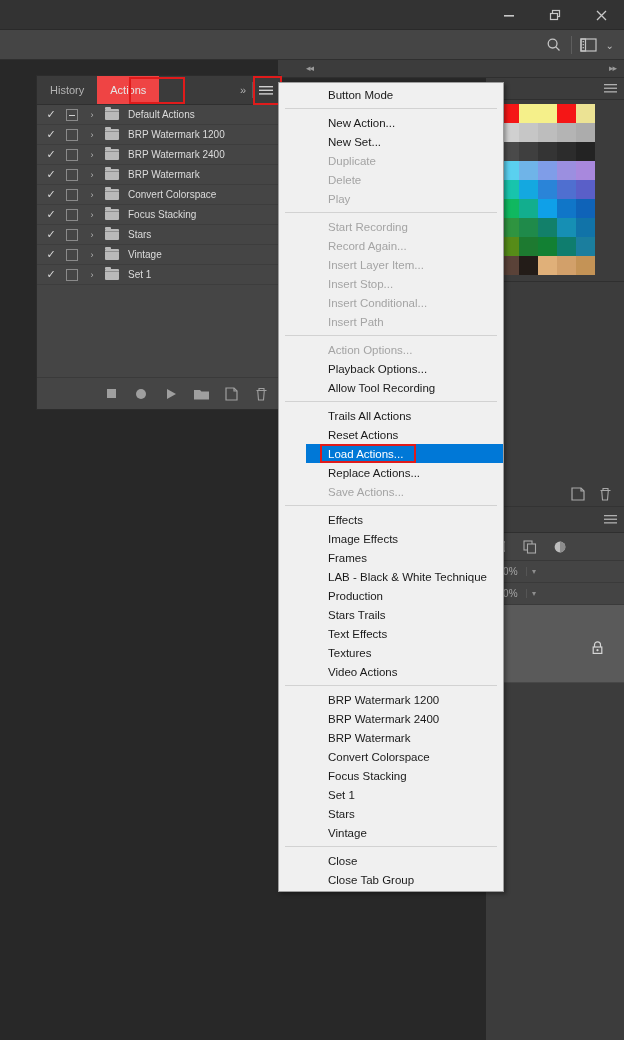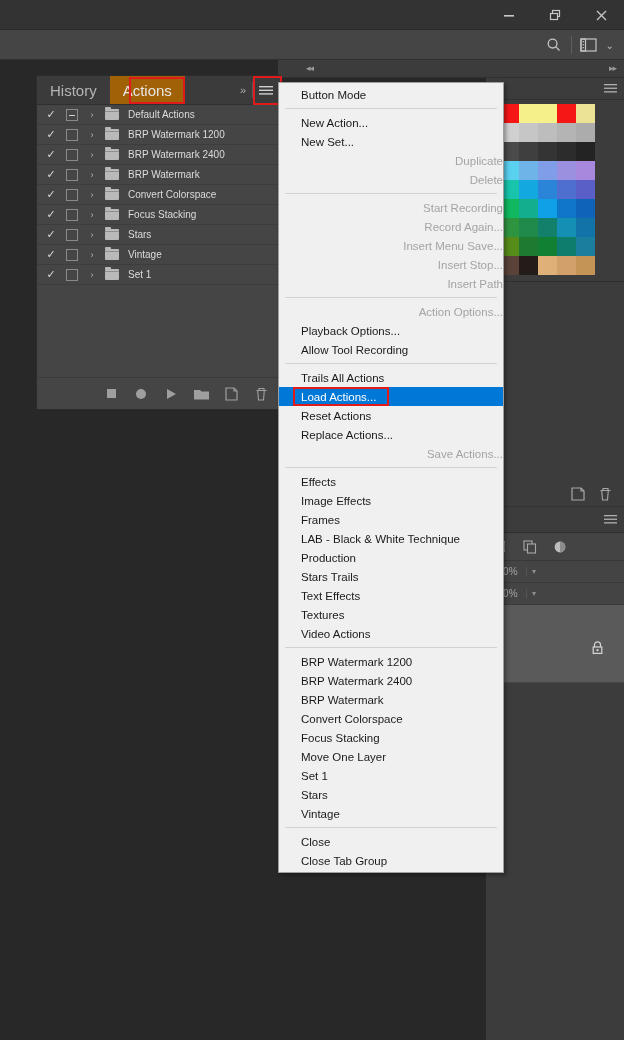--- a/index.html
+++ b/index.html
@@ -45,23 +45,23 @@
   
   .panel {
     position: absolute; left: 36px; top: 75px; width: 245px; height: 335px;
     background: #454545; border: 1px solid #2c2c2c;
   }
   .panel-tabs {
     height: 29px; background: #3b3b3b; display: flex; align-items: stretch;
     position: relative; border-bottom: 1px solid #2f2f2f;
   }
   .ptab {
-    display: flex; align-items: center; padding: 0 13px; font-size: 15px; color: #b4b4b4;
-  }
-  .ptab.active { background: #a16207; color: #e6e6e6; }
+    display: flex; align-items: center; padding: 0 13px; font-size: 11px; color: #b4b4b4;
+  }
+  .ptab.active { background: #ef4444; color: #e6e6e6; }
   .tab-annot { position: absolute; left: 92px; top: 1px; width: 56px; height: 27px;
     border: 2px solid #e01b1b; pointer-events: none; }
   .tabs-right { margin-left: auto; display: flex; align-items: center; gap: 0px; padding-right: 3px; }
   .dblarrow { color: #b0b0b0; font-size: 11px; padding: 0 7px; letter-spacing: -1px; }
   .tabsep { width: 1px; height: 16px; background: #5a5a5a; }
   .hamb { width: 22px; height: 22px; display: flex; align-items: center; justify-content: center; margin-left: 2px; }
   .hamb-annot { position: absolute; left: 216px; top: 0px; width: 29px; height: 29px;
     border: 2px solid #e01b1b; pointer-events: none; }
 
   .rows { position: absolute; left: 0; top: 29px; right: 0; bottom: 32px; overflow: hidden; }
@@ -116,23 +116,23 @@
 
   
   .menu {
     position: absolute; left: 278px; top: 82px; width: 226px;
     background: #f0f0f0; border: 1px solid #9e9e9e;
     box-shadow: 2px 2px 4px rgba(0,0,0,0.35);
     padding: 2px 0;
   }
   .mi {
     height: 19px; display: flex; align-items: center; padding-left: 22px;
-    font-size: 11.5px; color: #1a1a1a; white-space: nowrap; position: relative;
-  }
-  .mi.disabled { color: #a4a4a4; justify-content: flex-end; }
+    font-size: 11.5px; color: #1a1a1a; white-space: nowrap; position: relative; margin-left: 27px;
+  }
+  .mi.disabled { color: #a4a4a4; }
   .mi.sel { background: #0078d7; color: #ffffff; }
   .mi.sel .annot {
     position: absolute; left: 14px; top: 0px; width: 96px; height: 19px;
     border: 2px solid #e01b1b;
   }
   .msep { height: 1px; background: #d2d2d2; margin: 4px 6px 4px 6px; }
 </style>
 </head>
 <body>
 
@@ -488,58 +488,64 @@
       </div>
       <div class="mi">
         <span>New Set...</span>
       </div>
       <div class="mi disabled">
         <span>Duplicate</span>
       </div>
       <div class="mi disabled">
         <span>Delete</span>
       </div>
+      <div class="mi disabled">
+        <span>Play</span>
+      </div>
       <div class="msep"></div>
       <div class="mi disabled">
         <span>Start Recording</span>
       </div>
       <div class="mi disabled">
         <span>Record Again...</span>
       </div>
       <div class="mi disabled">
-        <span>Insert Menu Save...</span>
+        <span>Insert Layer Item...</span>
       </div>
       <div class="mi disabled">
         <span>Insert Stop...</span>
       </div>
       <div class="mi disabled">
+        <span>Insert Conditional...</span>
+      </div>
+      <div class="mi disabled">
         <span>Insert Path</span>
       </div>
       <div class="msep"></div>
       <div class="mi disabled">
         <span>Action Options...</span>
       </div>
       <div class="mi">
         <span>Playback Options...</span>
       </div>
       <div class="mi">
         <span>Allow Tool Recording</span>
       </div>
       <div class="msep"></div>
       <div class="mi">
         <span>Trails All Actions</span>
+      </div>
+      <div class="mi">
+        <span>Reset Actions</span>
       </div>
       <div class="mi sel">
         <span>Load Actions...</span>
         <span class="annot"></span>
       </div>
       <div class="mi">
-        <span>Reset Actions</span>
-      </div>
-      <div class="mi">
         <span>Replace Actions...</span>
       </div>
       <div class="mi disabled">
         <span>Save Actions...</span>
       </div>
       <div class="msep"></div>
       <div class="mi">
         <span>Effects</span>
       </div>
       <div class="mi">
@@ -576,23 +582,20 @@
       <div class="mi">
         <span>BRP Watermark</span>
       </div>
       <div class="mi">
         <span>Convert Colorspace</span>
       </div>
       <div class="mi">
         <span>Focus Stacking</span>
       </div>
       <div class="mi">
-        <span>Move One Layer</span>
-      </div>
-      <div class="mi">
         <span>Set 1</span>
       </div>
       <div class="mi">
         <span>Stars</span>
       </div>
       <div class="mi">
         <span>Vintage</span>
       </div>
       <div class="msep"></div>
       <div class="mi">

